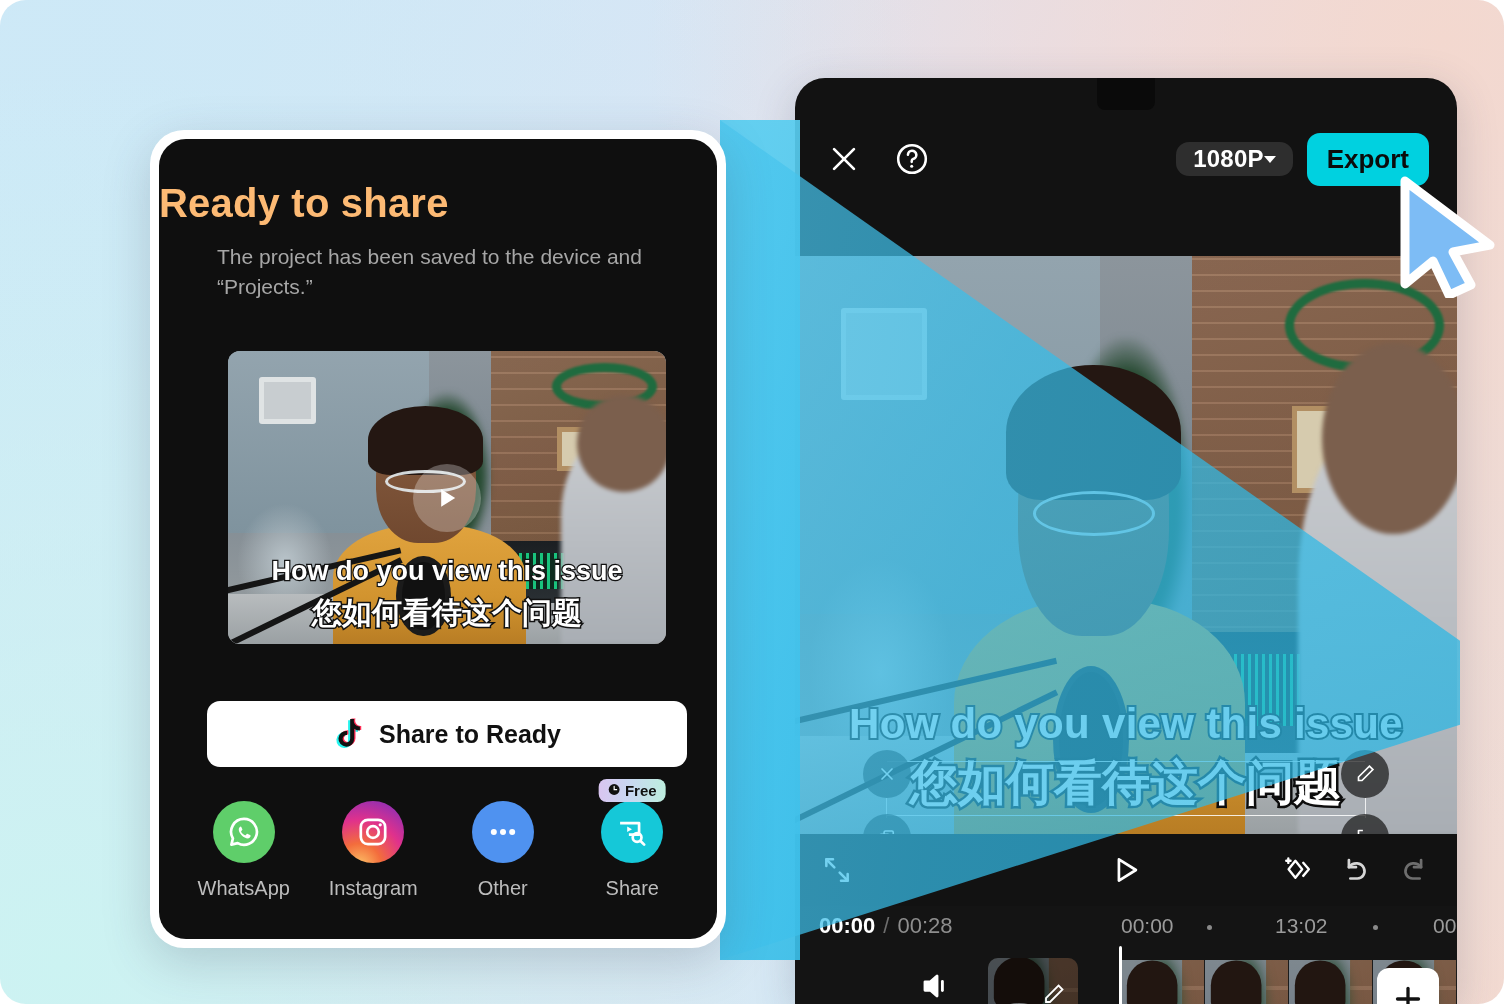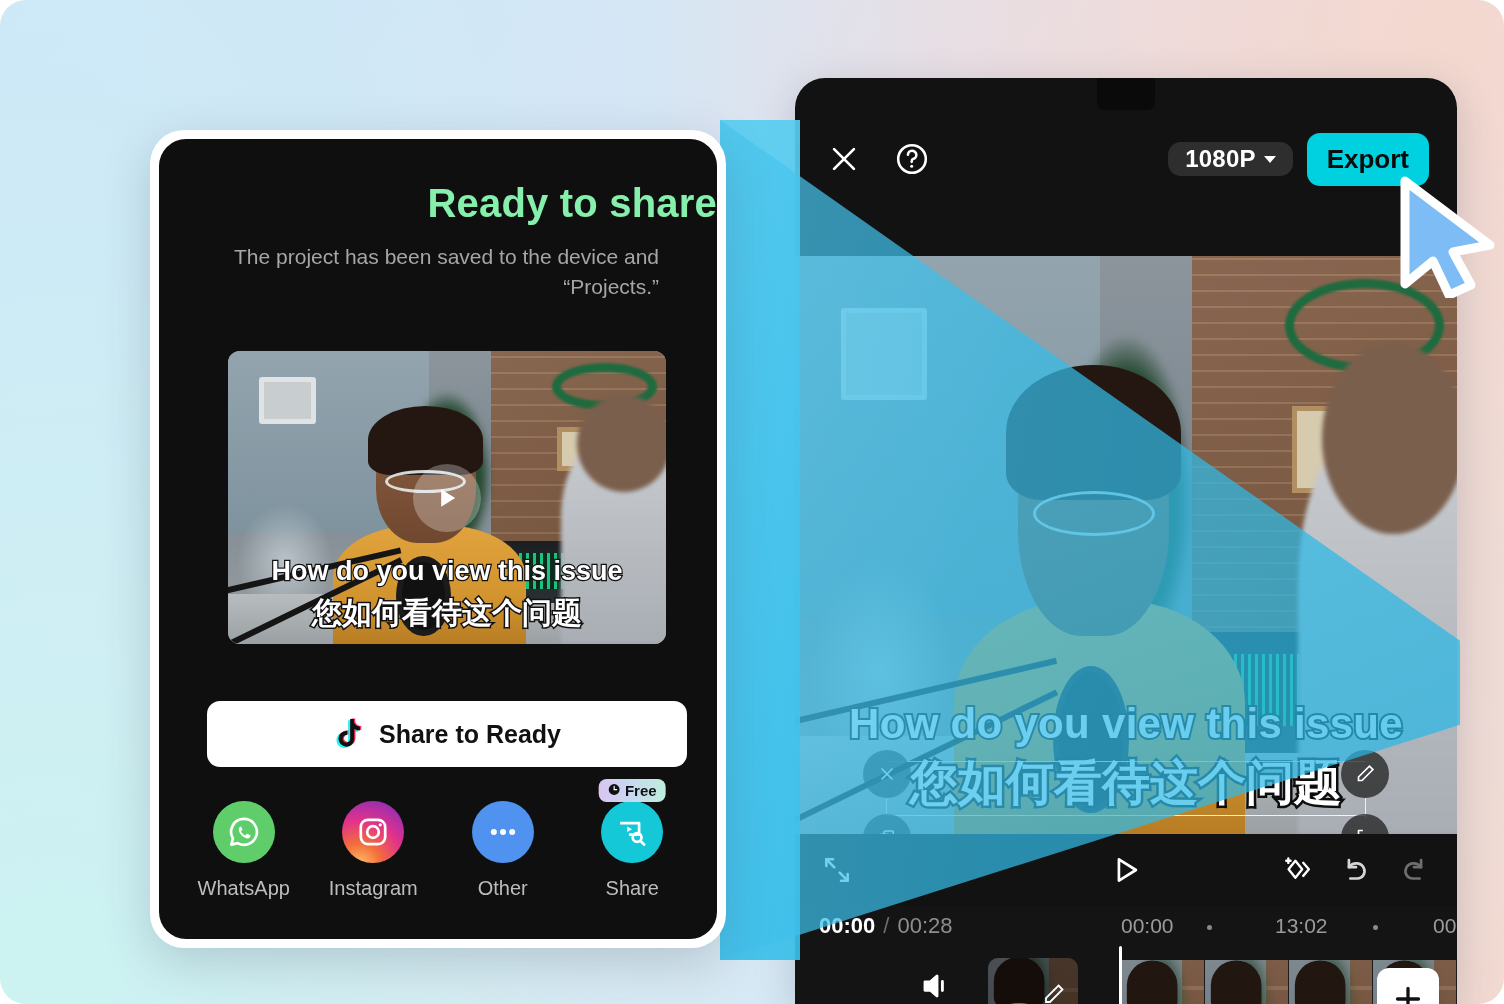--- a/index.html
+++ b/index.html
@@ -39,21 +39,21 @@
     width:58px; height:32px; background:#0a0a0a; border-radius:0 0 8px 8px;
   }
   #r-topbar {
     position:absolute; left:0; top:30px; width:100%; height:102px;
     display:flex; align-items:center; padding:0 28px;
   }
   .ico-btn { background:none; border:none; cursor:pointer; display:flex; align-items:center; justify-content:center; }
   #r-close { width:42px; height:42px; }
   #r-help { width:42px; height:42px; margin-left:26px; }
   #res-pill {
-    margin-left:auto; display:flex; align-items:center; gap:8px;
+    margin-left:auto; display:flex; align-items:center; 
     background:#2e2e2e; color:#fff; border-radius:13px;
     padding:3px 17px; font-size:24px; font-weight:bold; letter-spacing:.2px;
   }
   .caret { width:0;height:0;border-left:6px solid transparent;border-right:6px solid transparent;border-top:7px solid #fff; }
   #export-btn {
     margin-left:14px; background:#00d1e0; color:#0b0b0b;
     border:none; border-radius:13px; padding:11px 20px;
     font-size:26px; font-weight:bold; font-family:"Liberation Sans",sans-serif; cursor:pointer;
   }
 
@@ -178,22 +178,22 @@
     clip-path:polygon(0% 0%, 80px 0%, 80px 100%, 0% 100%);
   }
 
   
   #phone-left {
     position:absolute; left:150px; top:130px; width:576px; height:818px;
     background:#fff; border-radius:34px; padding:9px;
     box-shadow:0 14px 48px rgba(60,70,90,.22);
   }
   #l-screen { width:100%; height:100%; background:#0f0f0f; border-radius:27px; overflow:hidden; position:relative; }
-  #l-title { text-align:right; color:#86efac; font-size:40px; font-weight:bold; margin-top:42px; letter-spacing:.2px; }
-  #l-desc { text-align:right; color:#a6a6a6; font-size:21px; line-height:1.42; margin:16px 58px 0; }
+  #l-title { text-align:left; color:#fdba74; font-size:40px; font-weight:bold; margin-top:42px; letter-spacing:.2px; }
+  #l-desc { text-align:left; color:#a6a6a6; font-size:21px; line-height:1.42; margin:16px 58px 0; }
   #l-video {
     position:absolute; left:69px; top:212px; width:438px; height:293px;
     border-radius:12px; overflow:hidden; background:#6f7c86;
   }
   #l-play {
     position:absolute; left:50%; top:50%; transform:translate(-50%,-50%);
     width:68px; height:68px; border-radius:50%; background:rgba(255,255,255,.28);
     display:flex; align-items:center; justify-content:center; cursor:pointer;
   }
   #l-subs { position:absolute; left:0; right:0; bottom:10px; text-align:center; }

